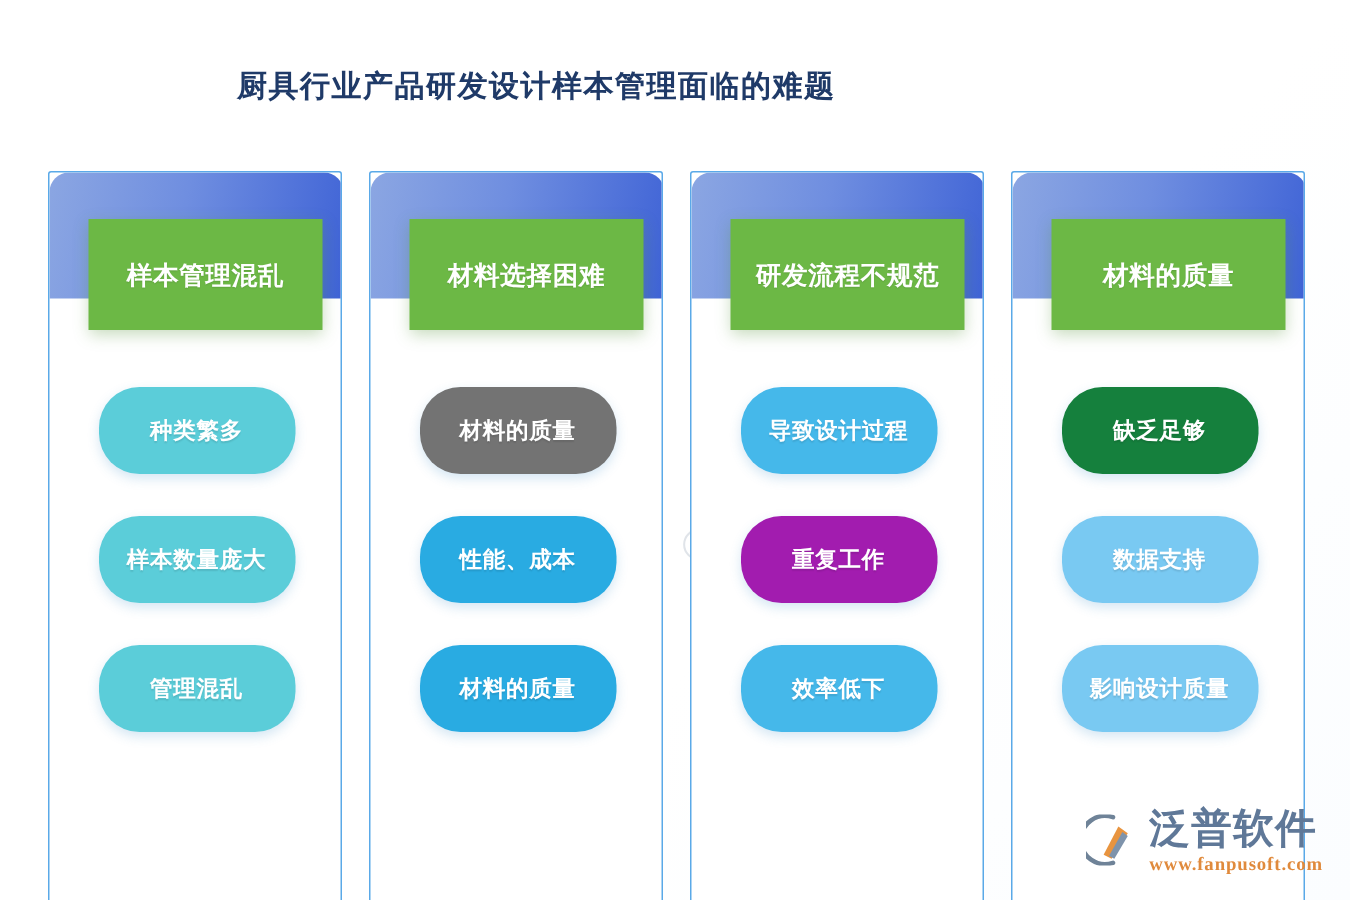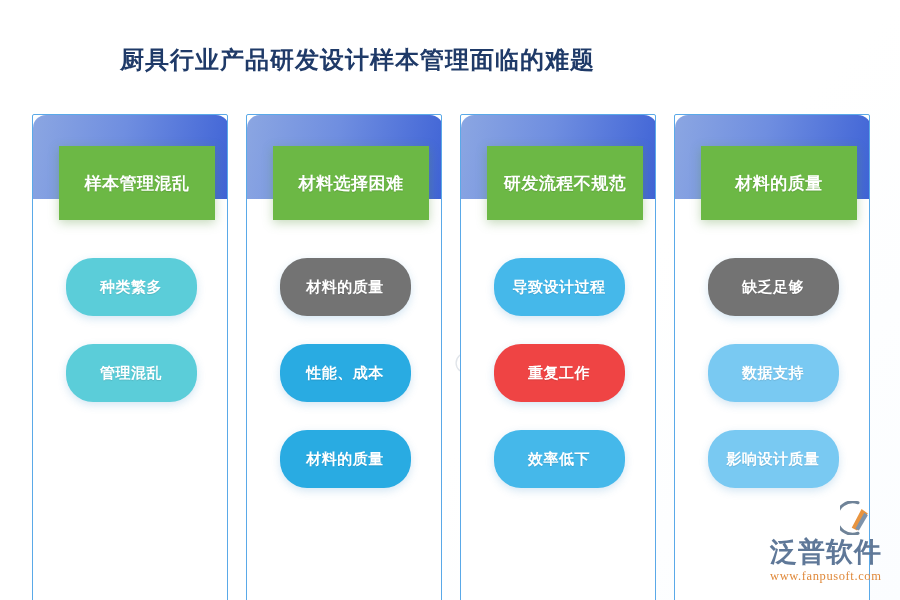--- a/index.html
+++ b/index.html
@@ -23,21 +23,21 @@
     overflow: hidden;
   }
 
   
   .page-title {
     position: absolute;
     top: 44px;
     left: 0;
     width: 715px;
     text-align: center;
-    font-size: 24px;
+    font-size: 20px;
     font-weight: bold;
     color: #1f3a68;
     letter-spacing: 1px;
     white-space: nowrap;
   }
 
   
   .watermark {
     position: absolute;
     left: 455px;
@@ -153,23 +153,22 @@
     white-space: nowrap;
     text-shadow: 0 1px 1px rgba(0,0,0,0.10);
   }
 
   
   .brand {
     position: absolute;
     right: 18px;
     bottom: 16px;
     display: flex;
-    align-items: flex-end;
+    align-items: center;
     z-index: 4;
-    flex-direction: column;
   }
   .brand-mark {
     width: 36px;
     height: 34px;
     margin-right: 6px;
     margin-bottom: 4px;
   }
   .brand-textwrap {
     display: flex;
     flex-direction: column;
@@ -181,21 +180,21 @@
     color: #5f7898;
     line-height: 1;
     letter-spacing: 1px;
   }
   .brand-url {
     font-size: 12.5px;
     color: #e08a3c;
     letter-spacing: 0.6px;
     margin-top: 3px;
     font-family: "Liberation Serif", "DejaVu Serif", serif;
-    font-weight: normal;
+    font-weight: bold;
   }
 </style>
 </head>
 <body>
 
 <div class="page">
 
   <div class="page-title">厨具行业产品研发设计样本管理面临的难题</div>
 
   <div class="watermark">
@@ -216,20 +215,23 @@
     <div class="card">
       <div class="card-head"></div>
       <div class="card-label">
         <span class="card-label-text">样本管理混乱</span>
       </div>
       <div class="pills">
         <div class="pill" style="background:#5bcdd9;">
           <span class="pill-text">种类繁多</span>
         </div>
         <div class="pill" style="background:#5bcdd9;">
+          <span class="pill-text">样本数量庞大</span>
+        </div>
+        <div class="pill" style="background:#5bcdd9;">
           <span class="pill-text">管理混乱</span>
         </div>
       </div>
     </div>
 
     <div class="card">
       <div class="card-head"></div>
       <div class="card-label">
         <span class="card-label-text">材料选择困难</span>
       </div>
@@ -248,36 +250,36 @@
 
     <div class="card">
       <div class="card-head"></div>
       <div class="card-label">
         <span class="card-label-text">研发流程不规范</span>
       </div>
       <div class="pills">
         <div class="pill" style="background:#45b8ea;">
           <span class="pill-text">导致设计过程</span>
         </div>
-        <div class="pill" style="background:#ef4444;">
+        <div class="pill" style="background:#a21caf;">
           <span class="pill-text">重复工作</span>
         </div>
         <div class="pill" style="background:#45b8ea;">
           <span class="pill-text">效率低下</span>
         </div>
       </div>
     </div>
 
     <div class="card">
       <div class="card-head"></div>
       <div class="card-label">
         <span class="card-label-text">材料的质量</span>
       </div>
       <div class="pills">
-        <div class="pill" style="background:#737373;">
+        <div class="pill" style="background:#15803d;">
           <span class="pill-text">缺乏足够</span>
         </div>
         <div class="pill" style="background:#79c9f2;">
           <span class="pill-text">数据支持</span>
         </div>
         <div class="pill" style="background:#79c9f2;">
           <span class="pill-text">影响设计质量</span>
         </div>
       </div>
     </div>

